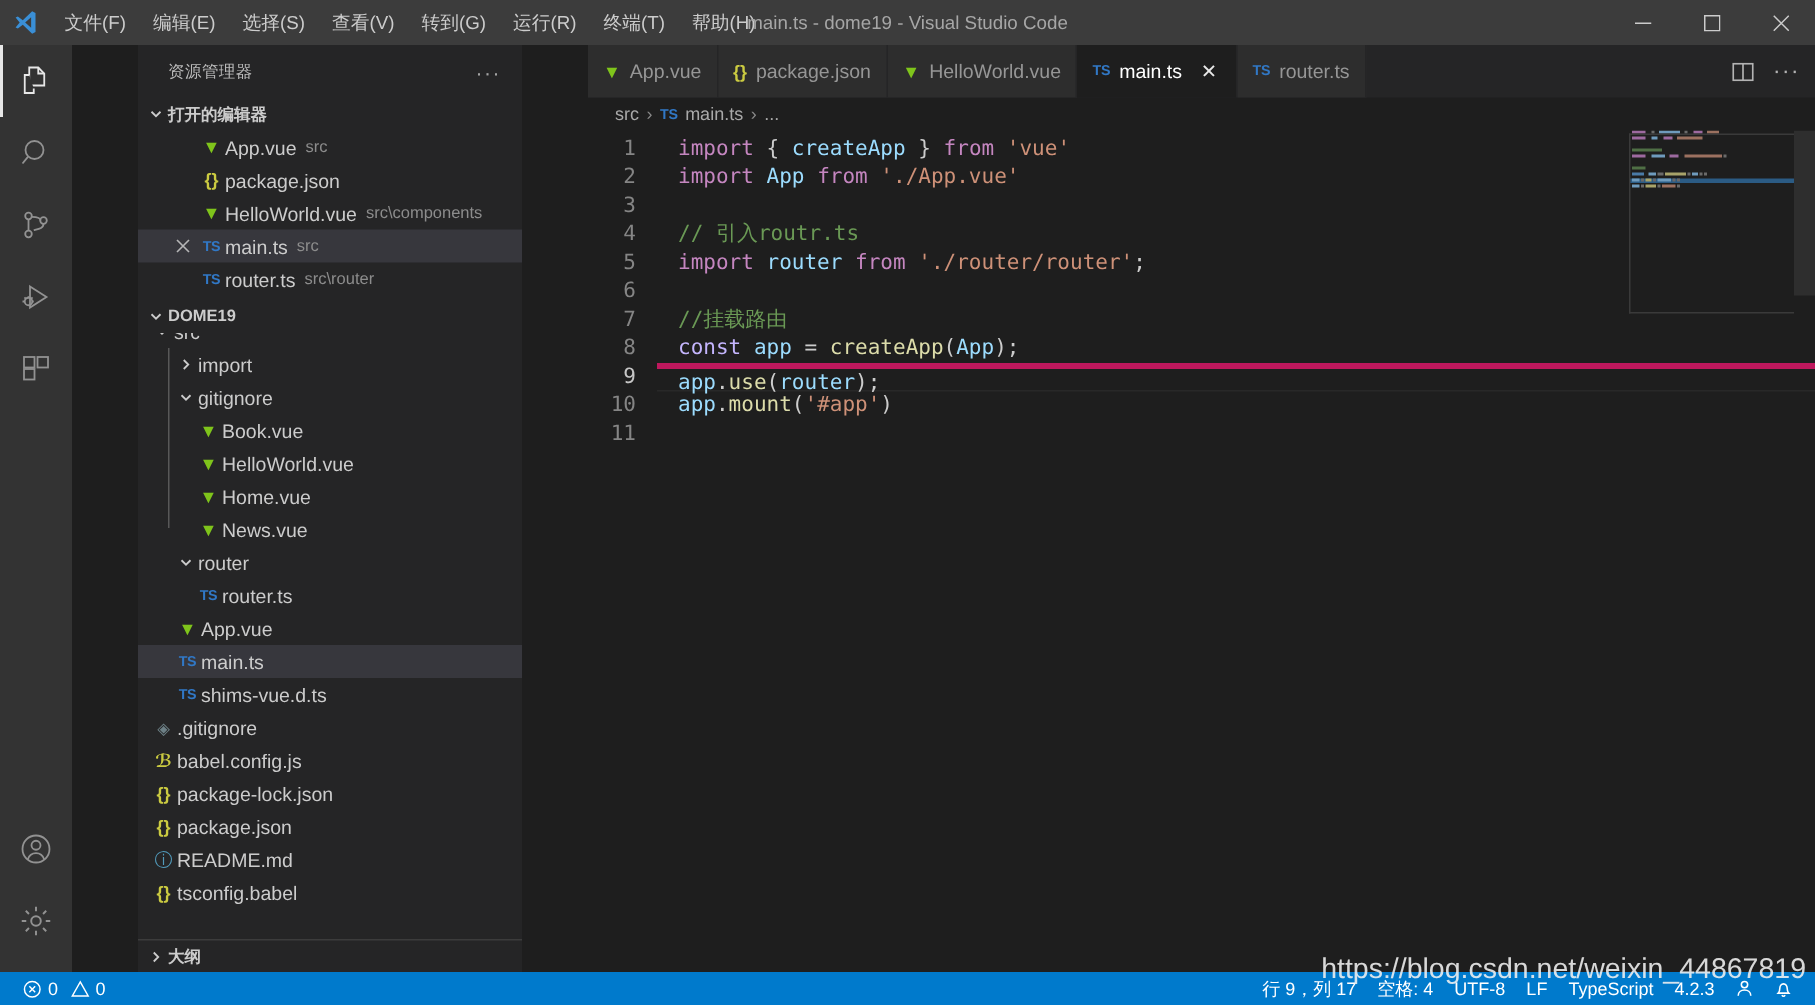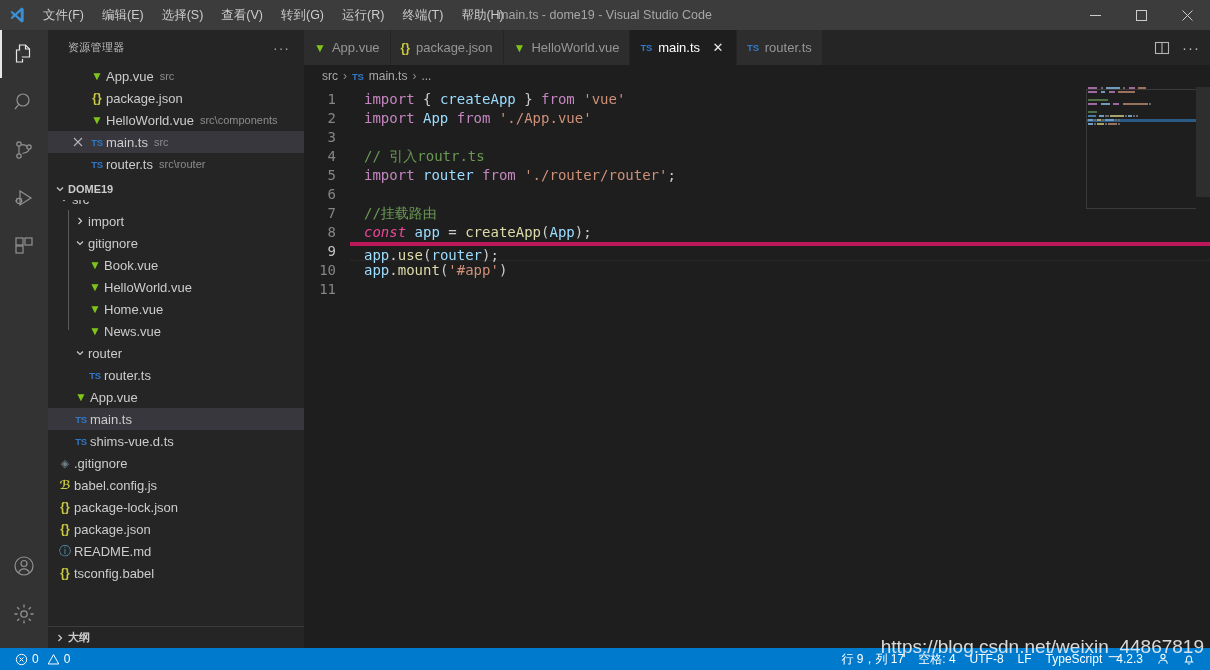--- a/index.html
+++ b/index.html
@@ -26,21 +26,21 @@
     white-space: nowrap; cursor: default;
   }
   .title-center {
     position: absolute; left: 0; right: 0; text-align: center; font-size: 12.5px;
     color: #a6a6a6; pointer-events: none; line-height: 30px;
   }
   .win-controls { margin-left: auto; display: flex; height: 30px; z-index: 3; }
   .win-btn { width: 46px; height: 30px; display: flex; align-items: center; justify-content: center; }
 
   
-  .body-row { flex: 1 1 auto; display: flex; min-height: 0; }
+  .body-row { flex: 1 1 auto; display: flex; min-height: 0; gap: 44px; }
 
   
   .activitybar {
     width: 48px; background: #333333; display: flex; flex-direction: column;
     align-items: center; flex: 0 0 48px;
   }
   .act-icon {
     width: 48px; height: 48px; display: flex; align-items: center; justify-content: center;
     position: relative; opacity: .62;
   }
@@ -126,21 +126,21 @@
     flex: 1 1 auto; font-family: "DejaVu Sans Mono", "Liberation Mono", monospace;
     font-size: 14px; line-height: 19px; padding-top: 3px; white-space: pre; position: relative;
     min-width: 0; overflow: hidden;
   }
   .code .line { height: 19px; padding-left: 14px; }
   .code .line.current {
     border-top: 4px solid #be185d; border-bottom: 1px solid #282828;
     height: 19px; box-sizing: border-box;
   }
   .k-kw { color: #c586c0; }
-  .k-kw2 { color: #ec4899; font-style: italic; }
+  .k-kw2 { color: #c4b5fd; }
   .k-fn { color: #dcdcaa; }
   .k-var { color: #9cdcfe; }
   .k-str { color: #ce9178; }
   .k-cmt { color: #6a9955; }
   .k-punc { color: #cccccc; }
 
   .minimap {
     position: absolute; right: 14px; top: 0; width: 110px; height: 100%;
     background: transparent; pointer-events: none;
   }
@@ -266,20 +266,28 @@
       </div>
     </div>
 
     <div class="sidebar">
       <div class="sb-head">
         <span>资源管理器</span>
         <span class="dots">···</span>
       </div>
 
       <div class="open-editors">
+        <div class="section-head">
+          <span class="twisty">
+            <svg width="10" height="10" viewBox="0 0 10 10" fill="none" stroke="#cccccc" stroke-width="1.2">
+                <path d="M2 3.5 L5 6.5 L8 3.5"></path>
+              </svg>
+          </span>
+          <span>打开的编辑器</span>
+        </div>
 
         <div class="row">
           <span style="width:40px;flex:0 0 40px"></span>
           <span class="ficon">
               <span class="vue-ico">▼</span>
             </span>
           <span class="label">App.vue</span>
           <span class="desc">src</span>
         </div>
         <div class="row">

